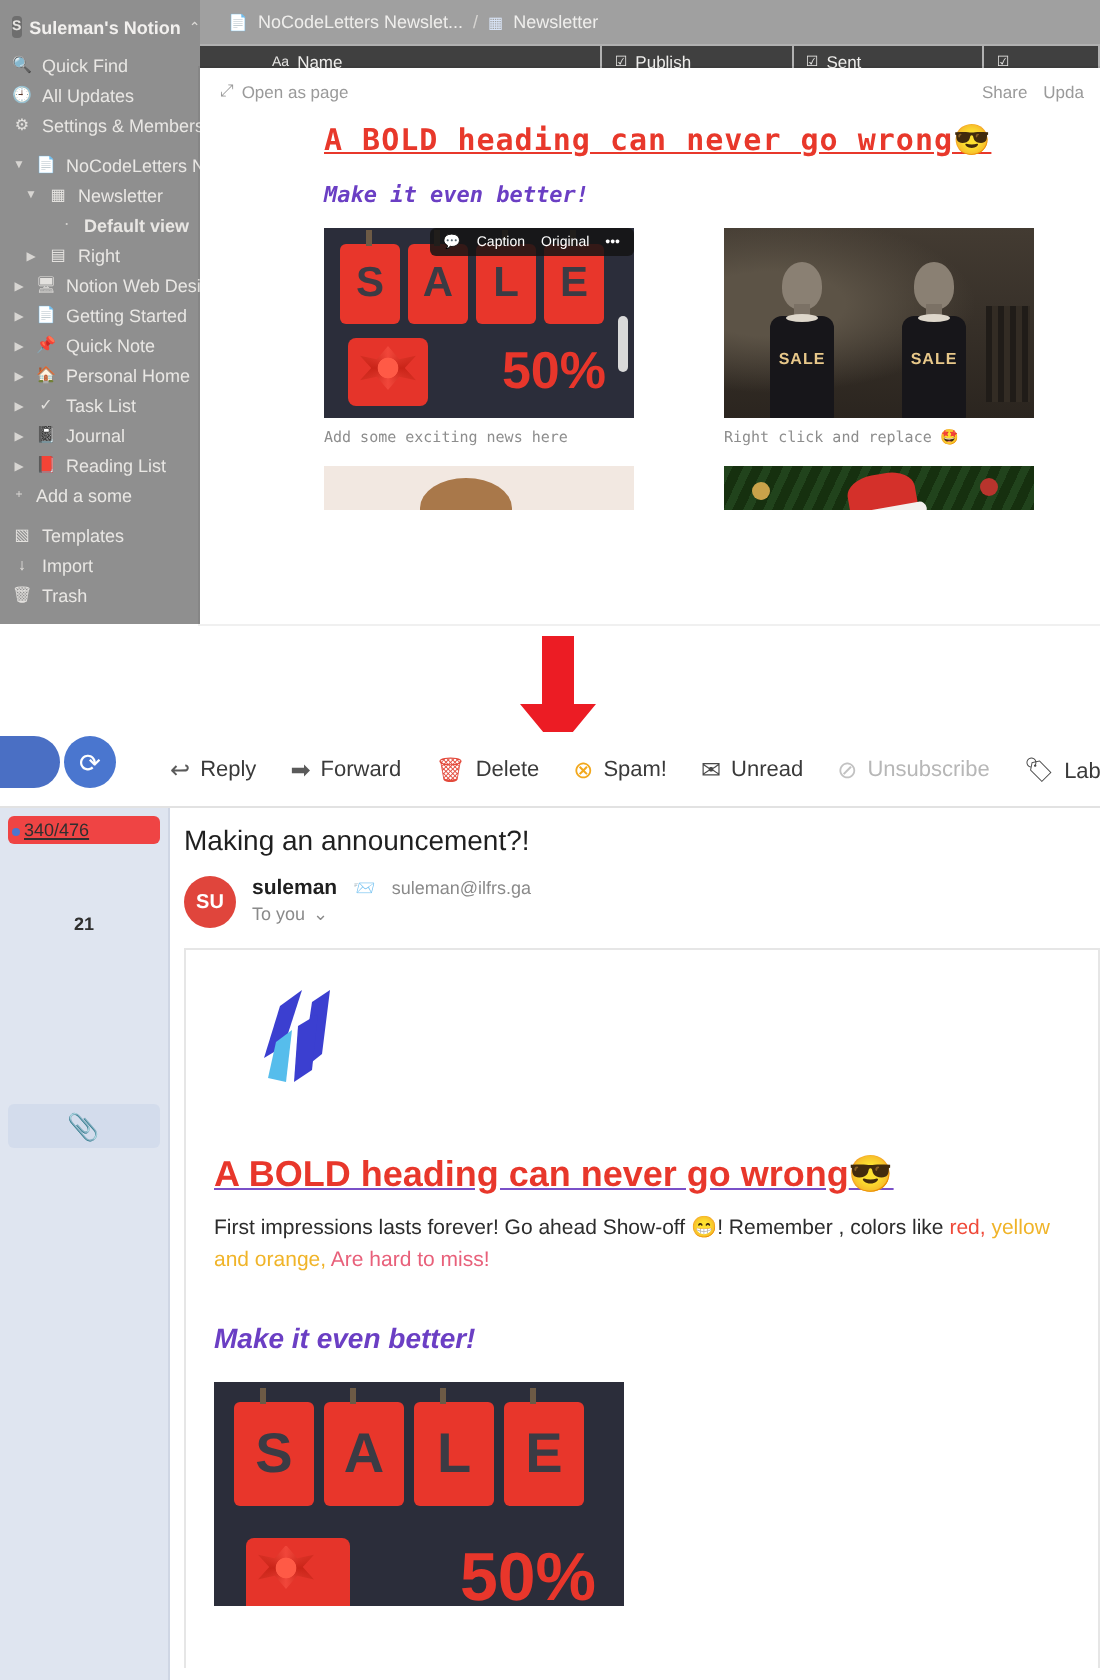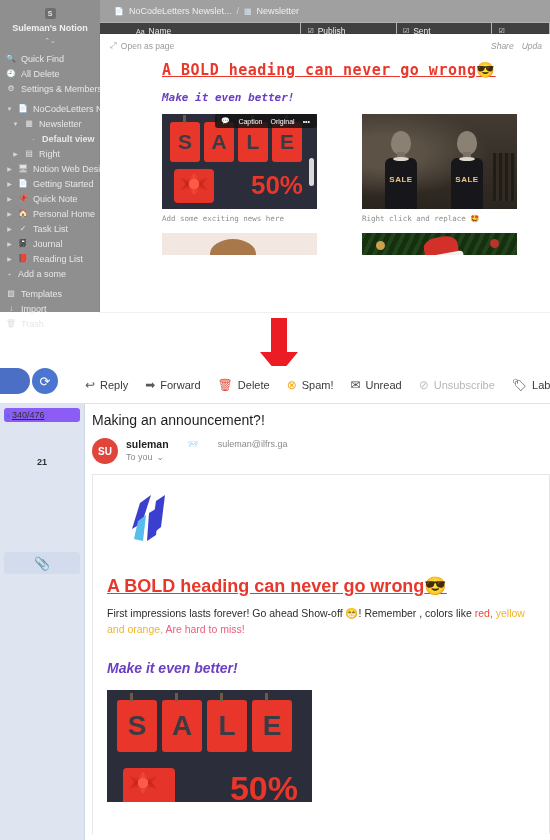--- a/index.html
+++ b/index.html
@@ -11,21 +11,21 @@
   }
   #root { position: relative; width: 550px; height: 840px; }
 
   
   .notion-layer { position: absolute; inset: 0; }
 
   .notion-sidebar {
     position: absolute; left: 0; top: 0; width: 100px; height: 312px;
     background: #8f8f8f; color: #eceae7; font-size: 9px; padding-top: 4px;
   }
-  .ws-row { display: flex; align-items: center; gap: 4px; padding: 4px 6px 6px 6px; flex-direction: column; }
+  .ws-row { display: flex; align-items: center; gap: 4px; padding: 4px 6px 6px 6px; }
   .ws-avatar {
     width: 11px; height: 11px; border-radius: 2px; background: #6e6e6e;
     color: #e6e4e1; font-size: 7px; display: flex; align-items: center; justify-content: center;
     font-weight: bold;
   }
   .ws-name { font-weight: 600; font-size: 9px; color: #f2f0ee; white-space: nowrap; }
   .ws-caret { font-size: 7px; color: #dcdad7; }
 
   .nav-row {
     display: flex; align-items: center; gap: 5px;
@@ -64,21 +64,21 @@
   .peek {
     position: absolute; left: 100px; top: 34px; width: 450px; height: 278px;
     background: #ffffff; box-shadow: 0 0 0 1px rgba(0,0,0,.06);
     overflow: hidden;
   }
   .peek-bar {
     display: flex; align-items: center; justify-content: space-between;
     padding: 6px 8px 4px 10px; font-size: 8.5px; color: #9a9a9a;
   }
   .peek-open { display: flex; align-items: center; gap: 4px; }
-  .peek-actions { display: flex; align-items: center; gap: 8px; font-style: italic; }
+  .peek-actions { display: flex; align-items: center; gap: 8px; }
 
   .peek-body { padding: 6px 14px 0 62px; }
   .peek-h1 {
     font-family: "DejaVu Sans Mono", monospace;
     font-size: 15px; font-weight: bold; color: #e8382b;
     text-decoration: underline; text-decoration-color: #e8382b;
     letter-spacing: .5px; white-space: nowrap;
   }
   .peek-p {
     font-family: "DejaVu Sans Mono", monospace;
@@ -185,21 +185,21 @@
   }
   .act { display: flex; align-items: center; gap: 5px; white-space: nowrap; }
   .act.dim { color: #b7b7b7; }
   .act .gi { font-size: 12px; line-height: 1; }
 
   .mail-left {
     position: absolute; left: 0; top: 38px; width: 85px; bottom: 0;
     background: #dfe5f0; border-right: 1px solid #cfd6e4;
   }
   .quota {
-    margin: 4px 4px 0 4px; background: #8b5cf6; border-radius: 3px;
+    margin: 4px 4px 0 4px; background: #ef4444; border-radius: 3px;
     font-size: 9px; color: #2f2f2f; padding: 2px 4px 2px 8px; position: relative; text-decoration: underline;
   }
   .quota::before {
     content: ""; position: absolute; left: 2px; top: 6px; width: 4px; height: 4px;
     border-radius: 50%; background: #4a76cf;
   }
   .left-count { text-align: center; font-size: 9px; font-weight: bold; color: #2f2f2f; margin-top: 35px; }
   .clip-box {
     position: absolute; left: 4px; right: 4px; top: 148px; height: 22px;
     background: #d3dcec; border-radius: 3px; display: flex; align-items: center; justify-content: center;
@@ -248,21 +248,21 @@
       <span class="ws-name">Suleman's Notion</span>
       <span class="ws-caret">⌃⌄</span>
     </div>
 
     <div class="nav-row">
       <span class="ic">🔍</span>
       <span>Quick Find</span>
     </div>
     <div class="nav-row">
       <span class="ic">🕘</span>
-      <span>All Delete</span>
+      <span>All Updates</span>
     </div>
     <div class="nav-row">
       <span class="ic">⚙</span>
       <span>Settings &amp; Members</span>
     </div>
 
     <div class="nav-gap"></div>
 
     <div class="nav-row">
       <span class="tw">▼</span>
@@ -497,21 +497,21 @@
       <span>📎</span>
     </div>
   </div>
 
   <div class="mail-body">
     <div class="subject">Making an announcement?!</div>
 
     <div class="sender-row">
       <div class="avatar">SU</div>
       <div>
-        <div style="display:flex;align-items:center;gap:19px;">
+        <div style="display:flex;align-items:center;gap:8px;">
           <span class="sender-name">suleman</span>
           <span class="sender-badge">📨</span>
           <span class="sender-mail">suleman@ilfrs.ga</span>
         </div>
         <div class="to-you">
           <span>To you</span>
           <span>⌄</span>
         </div>
       </div>
     </div>

